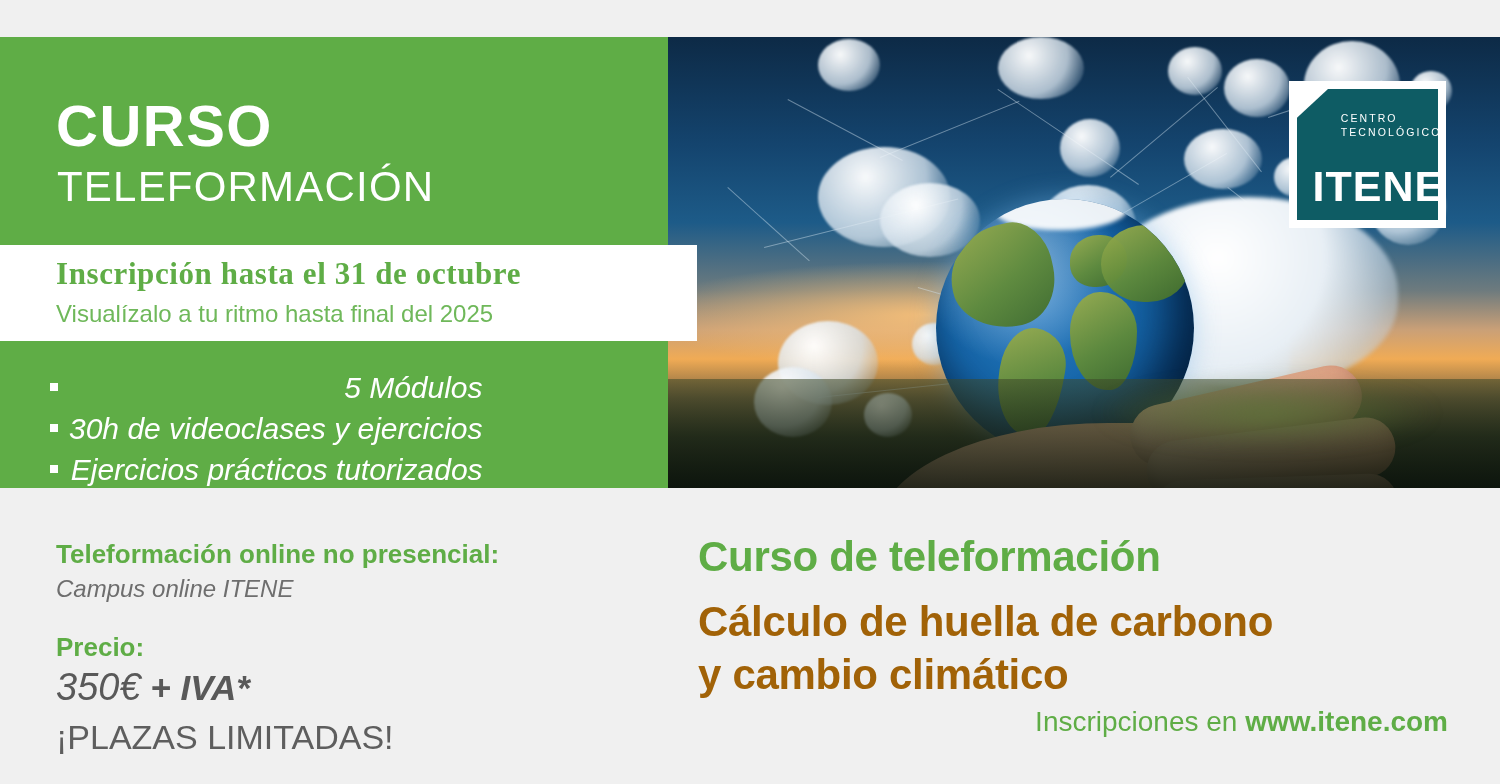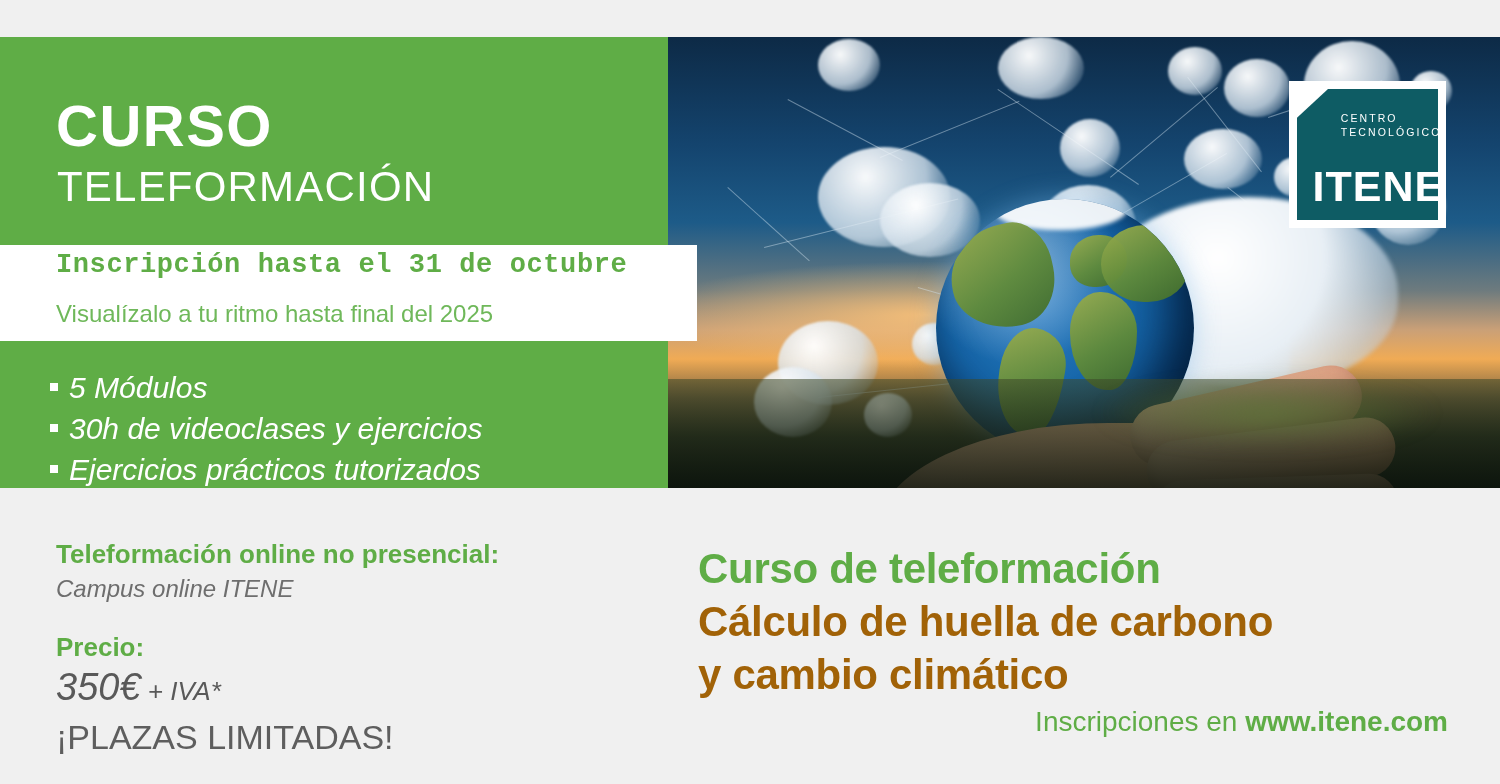--- a/index.html
+++ b/index.html
@@ -167,25 +167,25 @@
 
   
   .deadline-banner {
     position: absolute;
     left: 0; top: 208px;
     width: 697px; height: 96px;
     background: #ffffff;
   }
   .deadline-main {
     position: absolute;
-    left: 56px; top: 7px;
+    left: 56px; top: 13px;
     color: #5FAD46;
-    font-family: Liberation Mono, monospace;
-    font-weight: bold;
-    font-size: 27px;
+    font-family: Liberation Serif, serif;
+    font-weight: bold;
+    font-size: 31px;
     letter-spacing: .6px;
     line-height: 1;
   }
   .deadline-sub {
     position: absolute;
     left: 56px; top: 57px;
     color: #6FB85A;
     font-family: "Liberation Sans", sans-serif;
     font-weight: normal;
     font-size: 24px;
@@ -201,20 +201,21 @@
   }
   .feature-item {
     display: flex;
     align-items: baseline;
     color: #ffffff;
     font-family: "Liberation Sans", sans-serif;
     font-style: italic;
     font-weight: normal;
     font-size: 30px;
     line-height: 41px;
+    justify-content: space-between;
   }
   .bullet-square {
     display: inline-block;
     width: 8px; height: 8px;
     background: #ffffff;
     margin-right: 11px;
     position: relative;
     top: -7px;
     flex: none;
   }
@@ -294,41 +295,40 @@
   .price-row {
     position: absolute;
     left: 56px; top: 180px;
     color: #595959;
     font-family: "Liberation Sans", sans-serif;
     font-style: italic;
     line-height: 1;
     white-space: nowrap;
   }
   .price-amount { font-size: 38px; }
-  .price-tax { font-size: 26px; }
+  .price-tax { font-size: 35px; font-weight: bold; }
   .limited-seats {
     position: absolute;
     left: 56px; top: 232px;
     color: #5e5e5e;
     font-family: "Liberation Sans", sans-serif;
     font-weight: normal;
     font-size: 34px;
     line-height: 1;
   }
 
   .course-type {
     position: absolute;
     left: 698px; top: 48px;
     color: #5FAD46;
     font-family: "Liberation Sans", sans-serif;
     font-weight: bold;
     font-size: 42px;
     line-height: 1;
     letter-spacing: -.3px;
-    margin-top: 12px;
   }
   .course-title {
     position: absolute;
     left: 698px; top: 107px;
     color: #a16207;
     font-family: "Liberation Sans", sans-serif;
     font-weight: bold;
     font-size: 42px;
     line-height: 53px;
     letter-spacing: -.3px;

